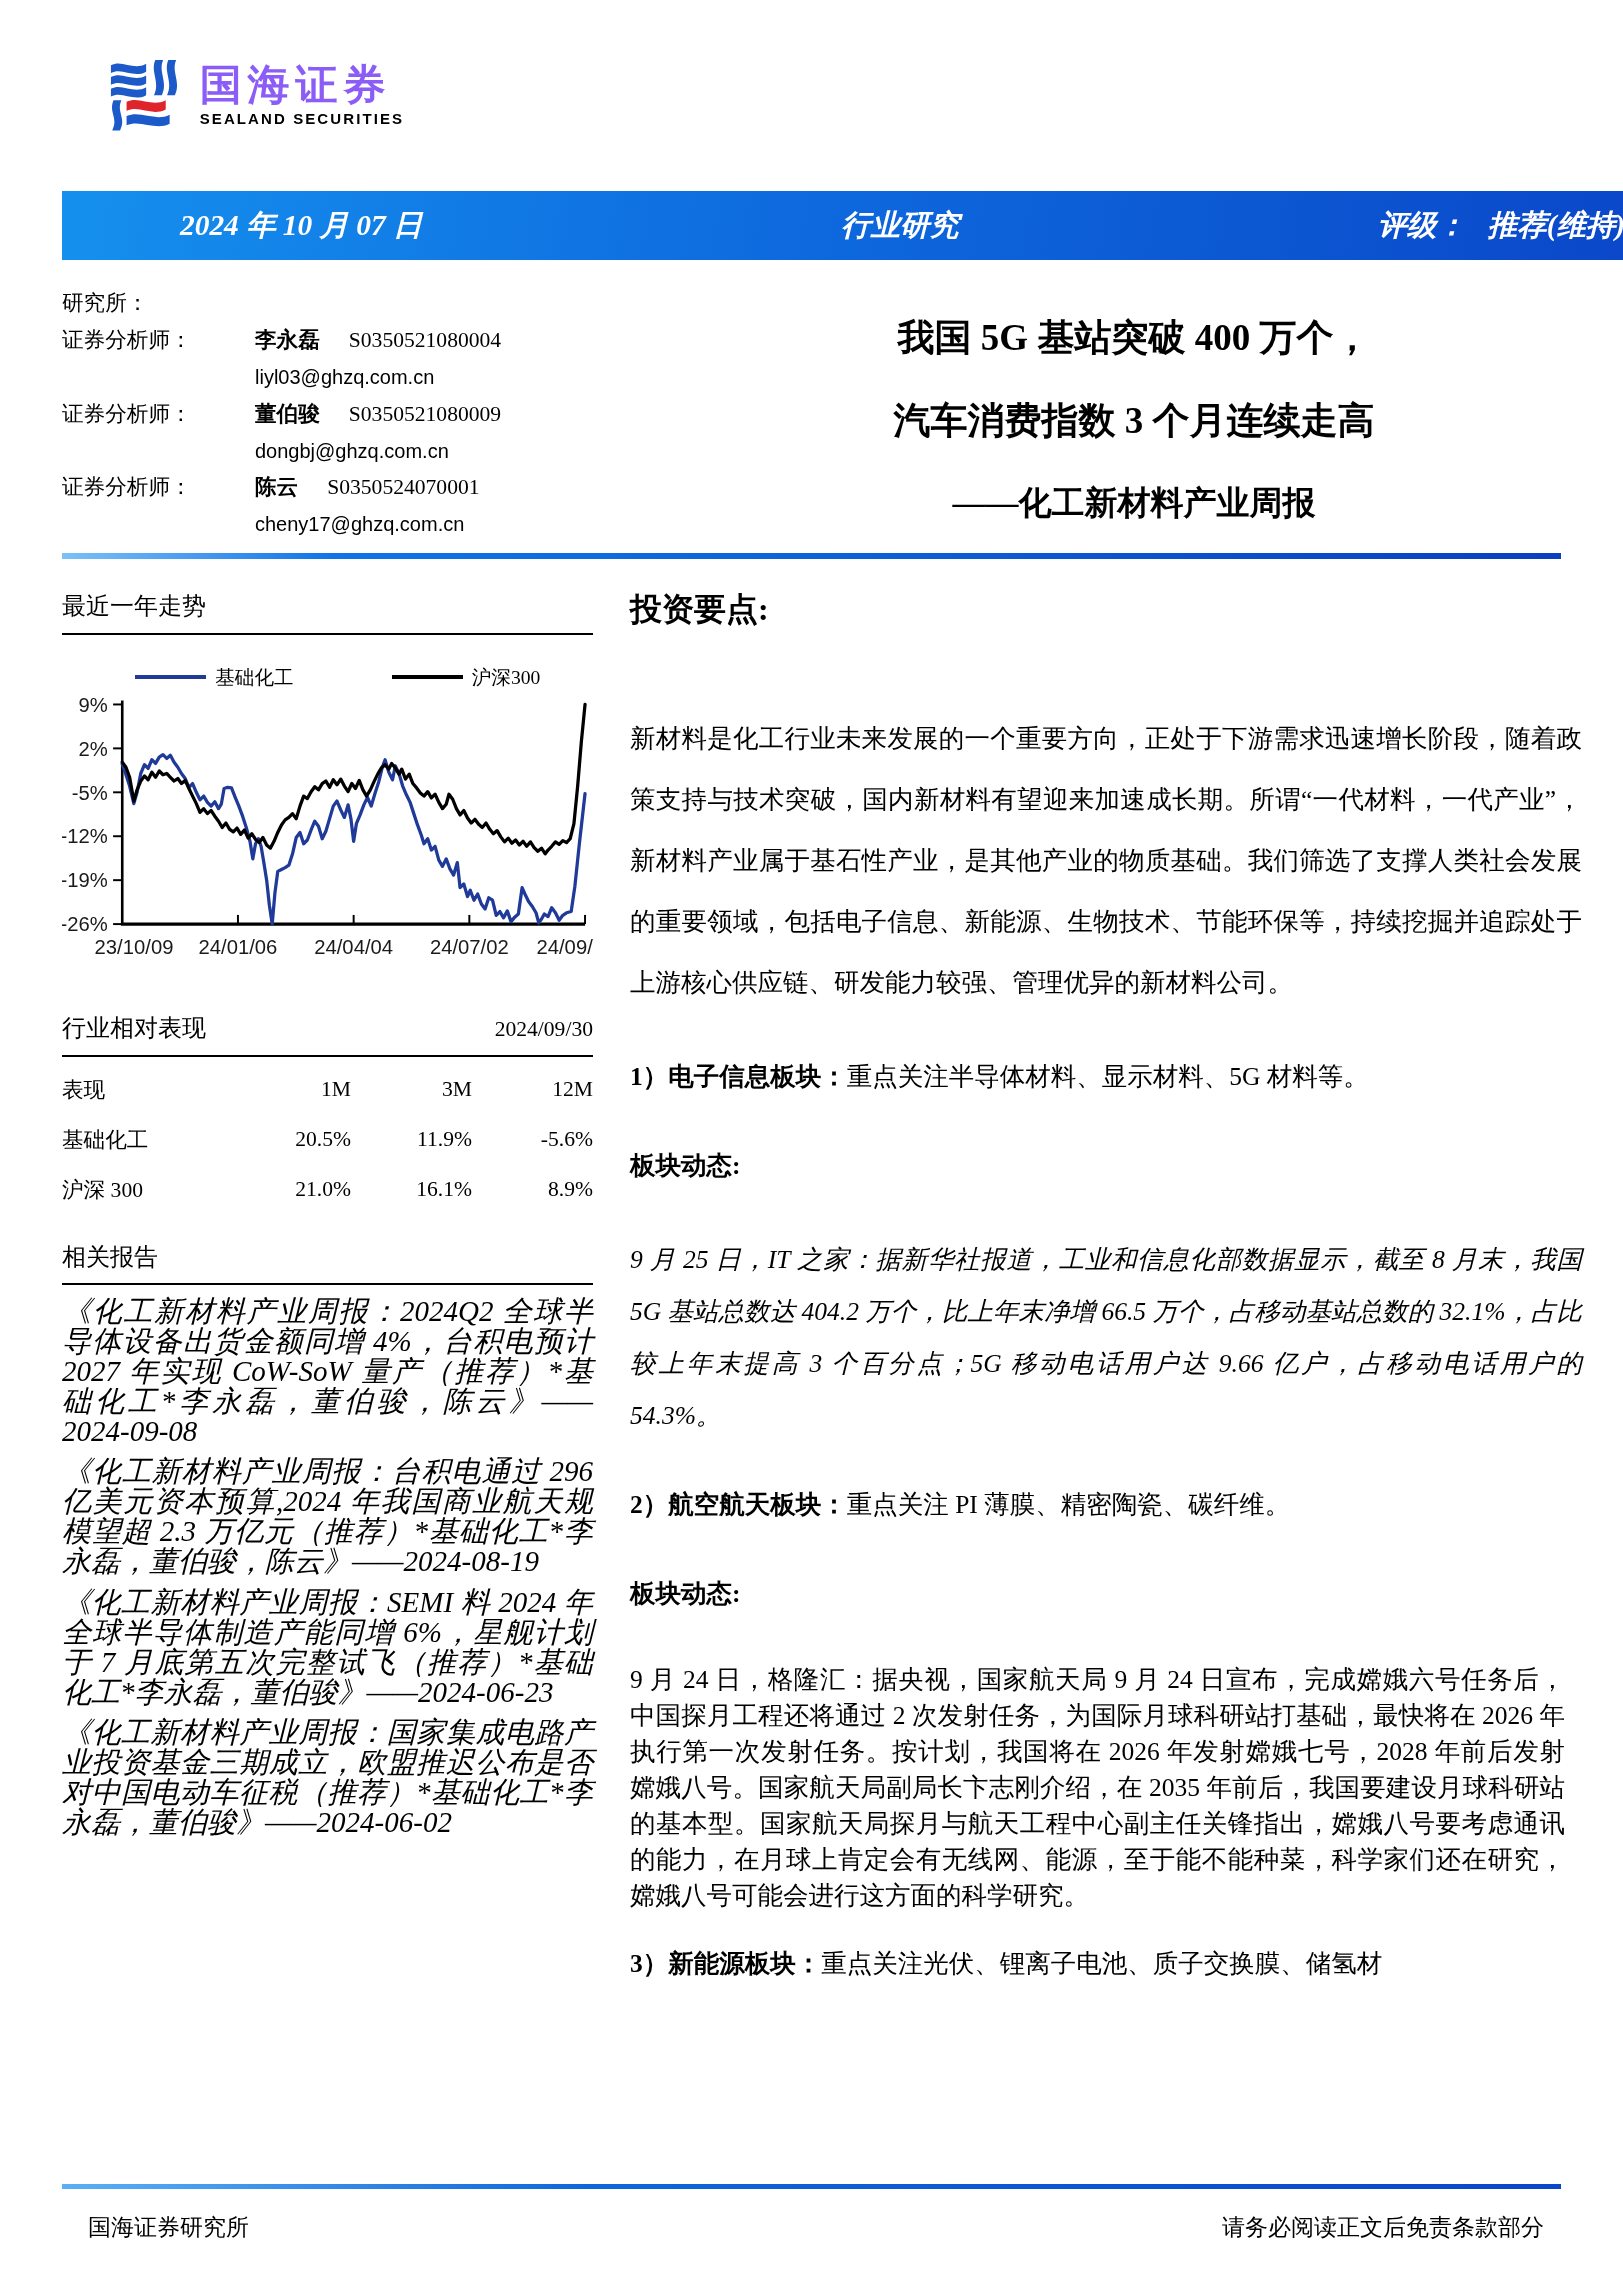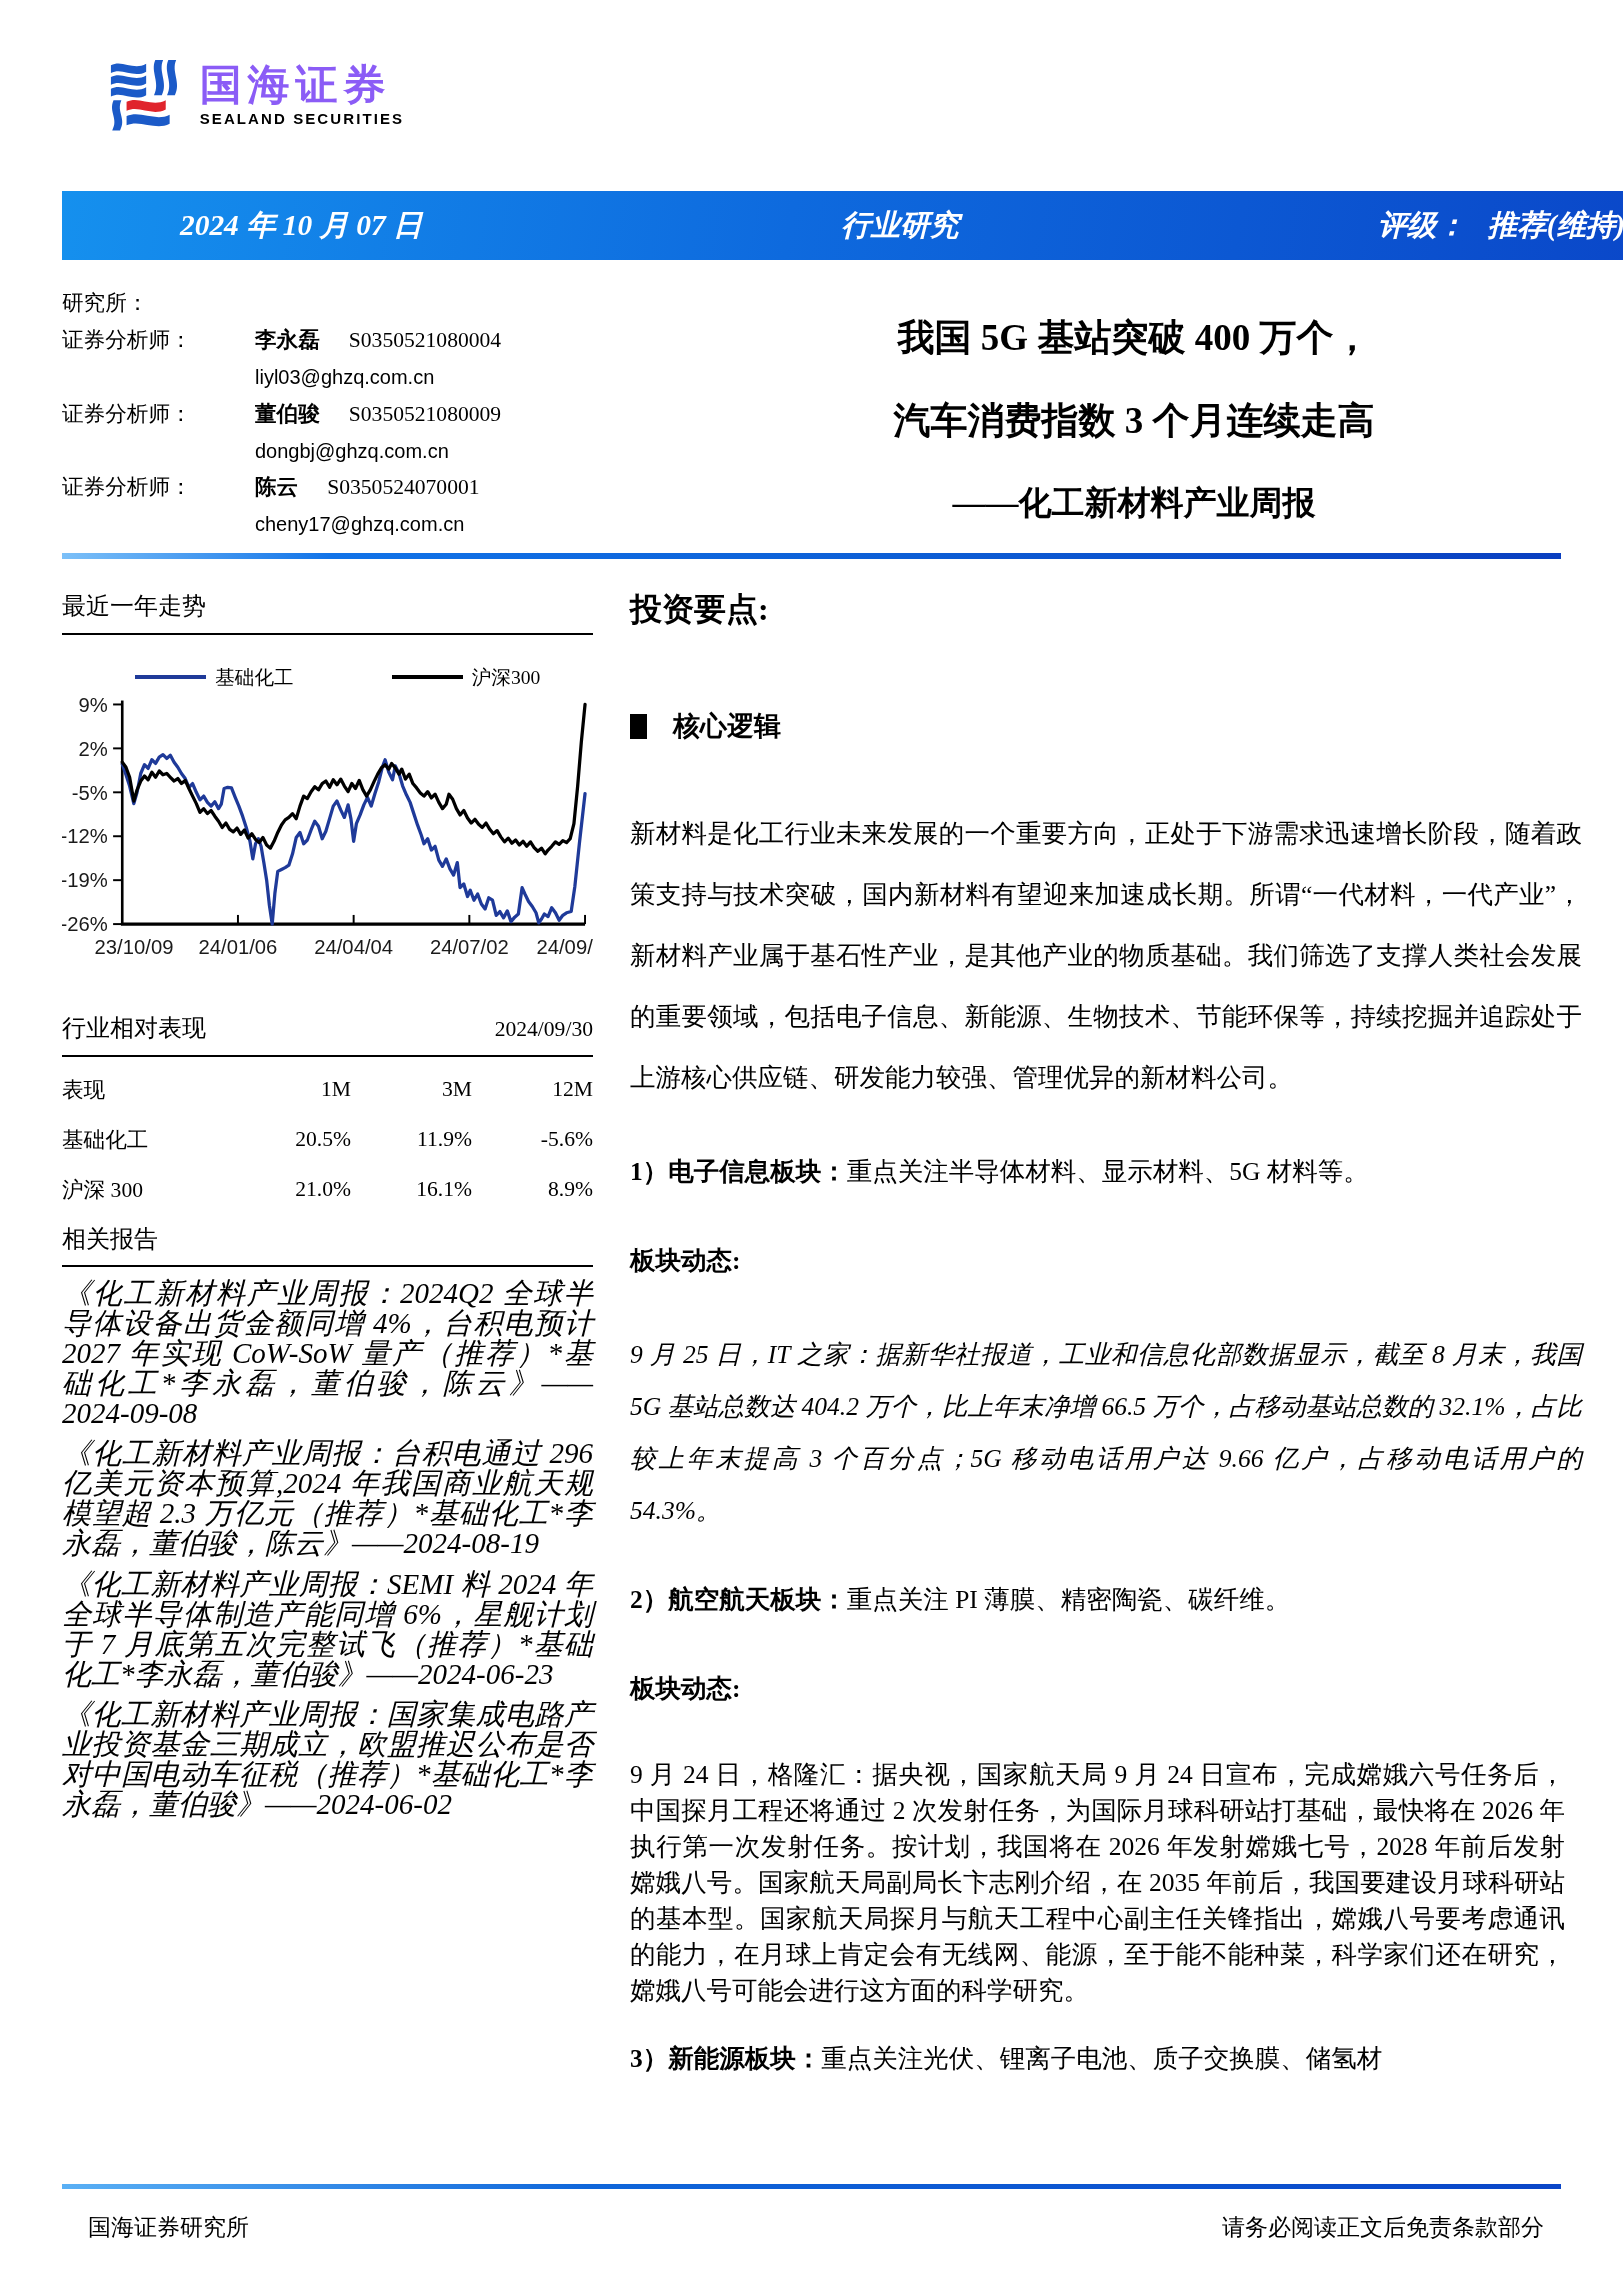--- a/index.html
+++ b/index.html
@@ -43,21 +43,21 @@
   .legend{display:flex;gap:98px;margin:29px 0 0 73px;font-size:19.6px;align-items:center;}
   .legend-item{display:flex;align-items:center;}
   .legend-line{display:inline-block;width:71px;height:4.6px;margin-right:9.2px;}
   .chart-wrap{margin-top:3.9px;}
   .tbl-head{display:flex;justify-content:space-between;align-items:baseline;margin-top:31px;}
   .tbl-date{font-size:21.6px;}
   .tbl{margin-top:7.9px;font-size:21.6px;}
   .tbl-row{display:flex;height:50px;align-items:center;}
   .tc0{width:168px;}
   .tc{width:121px;text-align:right;}
-  .reports-title{margin-top:8px;}
+  .reports-title{margin-top:26px;}
   .report{font-size:29px;line-height:30px;text-align:justify;margin:10.5px 0 0 0;font-style:italic;}
 
   
   .rightcol{position:absolute;left:630px;top:588px;width:952px;}
   .inv-heading{font-size:32px;font-weight:700;margin:0 0 76px 0;}
   .bullet-head{display:flex;align-items:center;gap:26px;font-size:27px;font-weight:700;margin:0 0 59px 0;}
   .bullet-sq{width:17px;height:25px;background:#000;flex:none;}
   .p-wide{font-size:25.5px;line-height:61px;text-align:justify;margin:0 0 43px 0;}
   .p-med{font-size:25.5px;line-height:52px;text-align:justify;margin:0 0 42px 0;font-style:italic;}
   .p-tight{font-size:25.5px;line-height:36px;text-align:justify;margin:0 17px 29px 0;}
@@ -217,24 +217,20 @@
         <p class="report">《化工新材料产业周报：2024Q2 全球半导体设备出货金额同增 4%，台积电预计 2027 年实现 CoW-SoW 量产（推荐）*基础化工*李永磊，董伯骏，陈云》——2024-09-08</p>
         <p class="report">《化工新材料产业周报：台积电通过 296 亿美元资本预算,2024 年我国商业航天规模望超 2.3 万亿元（推荐）*基础化工*李永磊，董伯骏，陈云》——2024-08-19</p>
         <p class="report">《化工新材料产业周报：SEMI 料 2024 年全球半导体制造产能同增 6%，星舰计划于 7 月底第五次完整试飞（推荐）*基础化工*李永磊，董伯骏》——2024-06-23</p>
         <p class="report">《化工新材料产业周报：国家集成电路产业投资基金三期成立，欧盟推迟公布是否对中国电动车征税（推荐）*基础化工*李永磊，董伯骏》——2024-06-02</p>
       </div>
   </div>
 
   <div class="rightcol">
     <div class="inv-heading">投资要点:</div>
     <div id="right-blocks">
-        <div class="bullet-head">
-          <span class="bullet-sq"></span>
-          <span>核心逻辑</span>
-        </div>
         <p class="p-wide"><span>新材料是化工行业未来发展的一个重要方向，正处于下游需求迅速增长阶段，随着政策支持与技术突破，国内新材料有望迎来加速成长期。所谓“一代材料，一代产业”，新材料产业属于基石性产业，是其他产业的物质基础。我们筛选了支撑人类社会发展的重要领域，包括电子信息、新能源、生物技术、节能环保等，持续挖掘并追踪处于上游核心供应链、研发能力较强、管理优异的新材料公司。</span></p>
         <p class="p-sec"><span class="b">1）电子信息板块：</span><span>重点关注半导体材料、显示材料、5G 材料等。</span></p>
         <p class="p-sec"><span class="b">板块动态:</span></p>
         <p class="p-med"><span>9 月 25 日，IT 之家：据新华社报道，工业和信息化部数据显示，截至 8 月末，我国 5G 基站总数达 404.2 万个，比上年末净增 66.5 万个，占移动基站总数的 32.1%，占比较上年末提高 3 个百分点；5G 移动电话用户达 9.66 亿户，占移动电话用户的 54.3%。</span></p>
         <p class="p-sec"><span class="b">2）航空航天板块：</span><span>重点关注 PI 薄膜、精密陶瓷、碳纤维。</span></p>
         <p class="p-sec"><span class="b">板块动态:</span></p>
         <p class="p-tight"><span>9 月 24 日，格隆汇：据央视，国家航天局 9 月 24 日宣布，完成嫦娥六号任务后，中国探月工程还将通过 2 次发射任务，为国际月球科研站打基础，最快将在 2026 年执行第一次发射任务。按计划，我国将在 2026 年发射嫦娥七号，2028 年前后发射嫦娥八号。国家航天局副局长卞志刚介绍，在 2035 年前后，我国要建设月球科研站的基本型。国家航天局探月与航天工程中心副主任关锋指出，嫦娥八号要考虑通讯的能力，在月球上肯定会有无线网、能源，至于能不能种菜，科学家们还在研究，嫦娥八号可能会进行这方面的科学研究。</span></p>
         <p class="p-sec"><span class="b">3）新能源板块：</span><span>重点关注光伏、锂离子电池、质子交换膜、储氢材</span></p>
       </div>
   </div>

